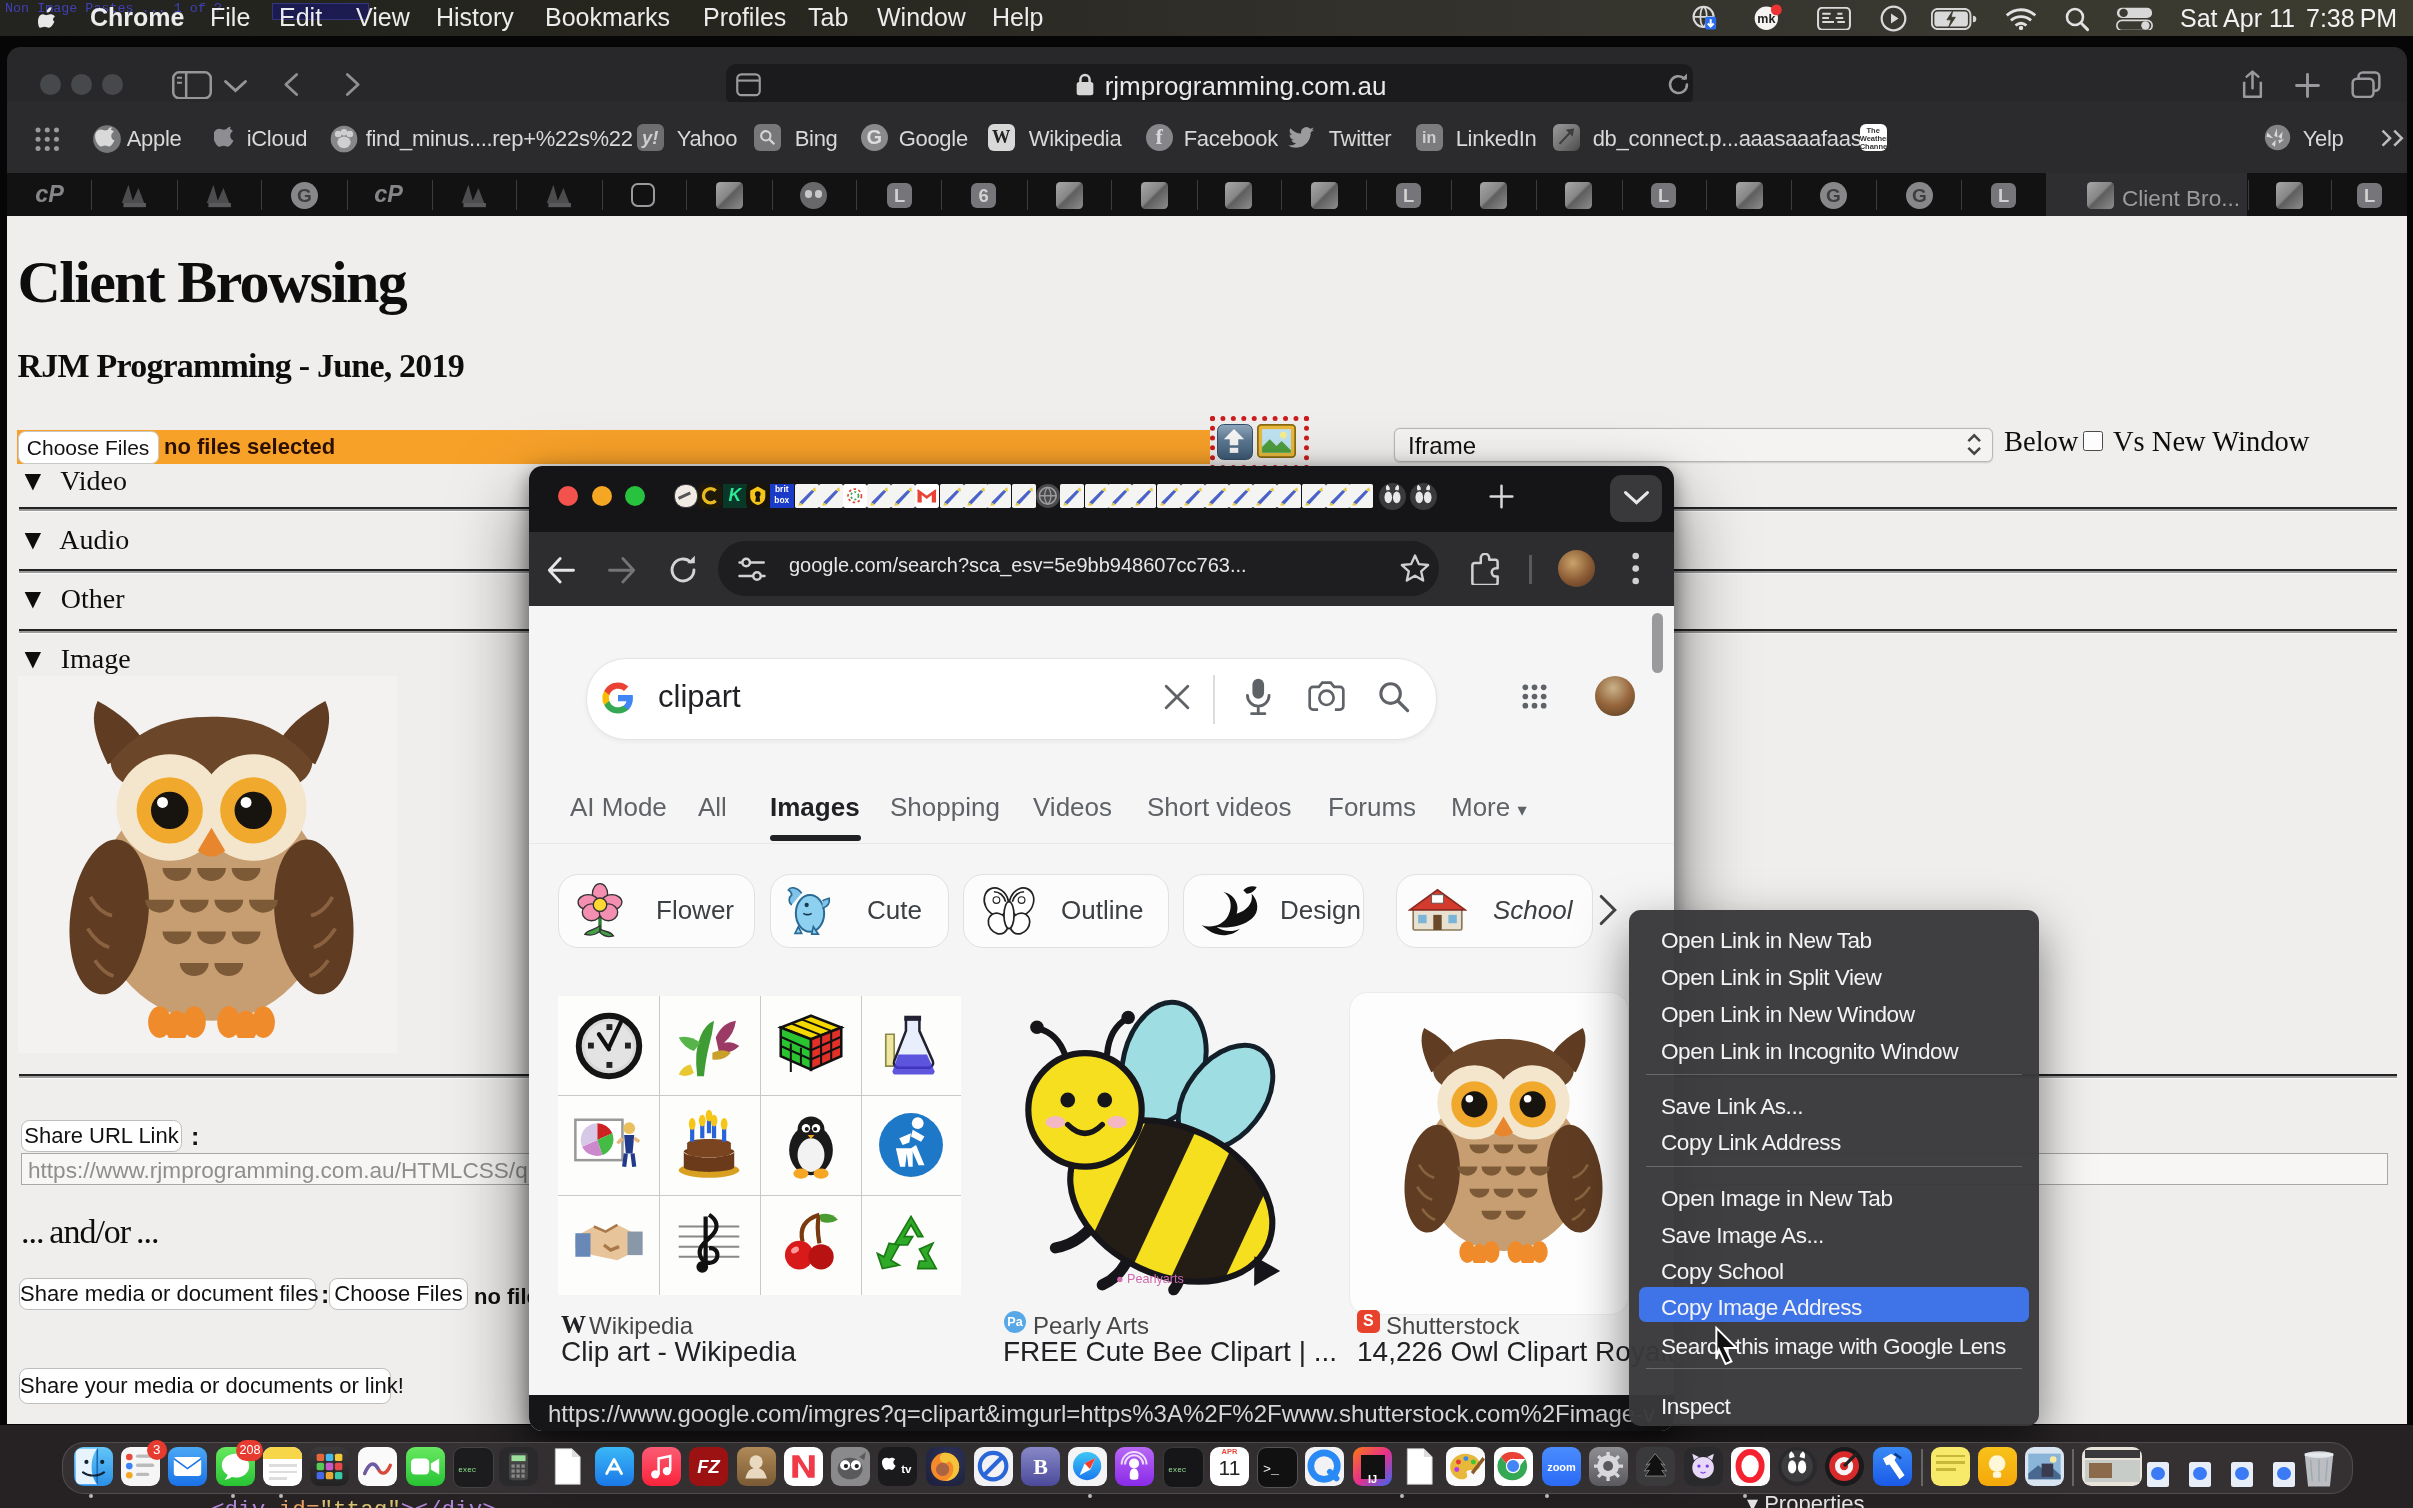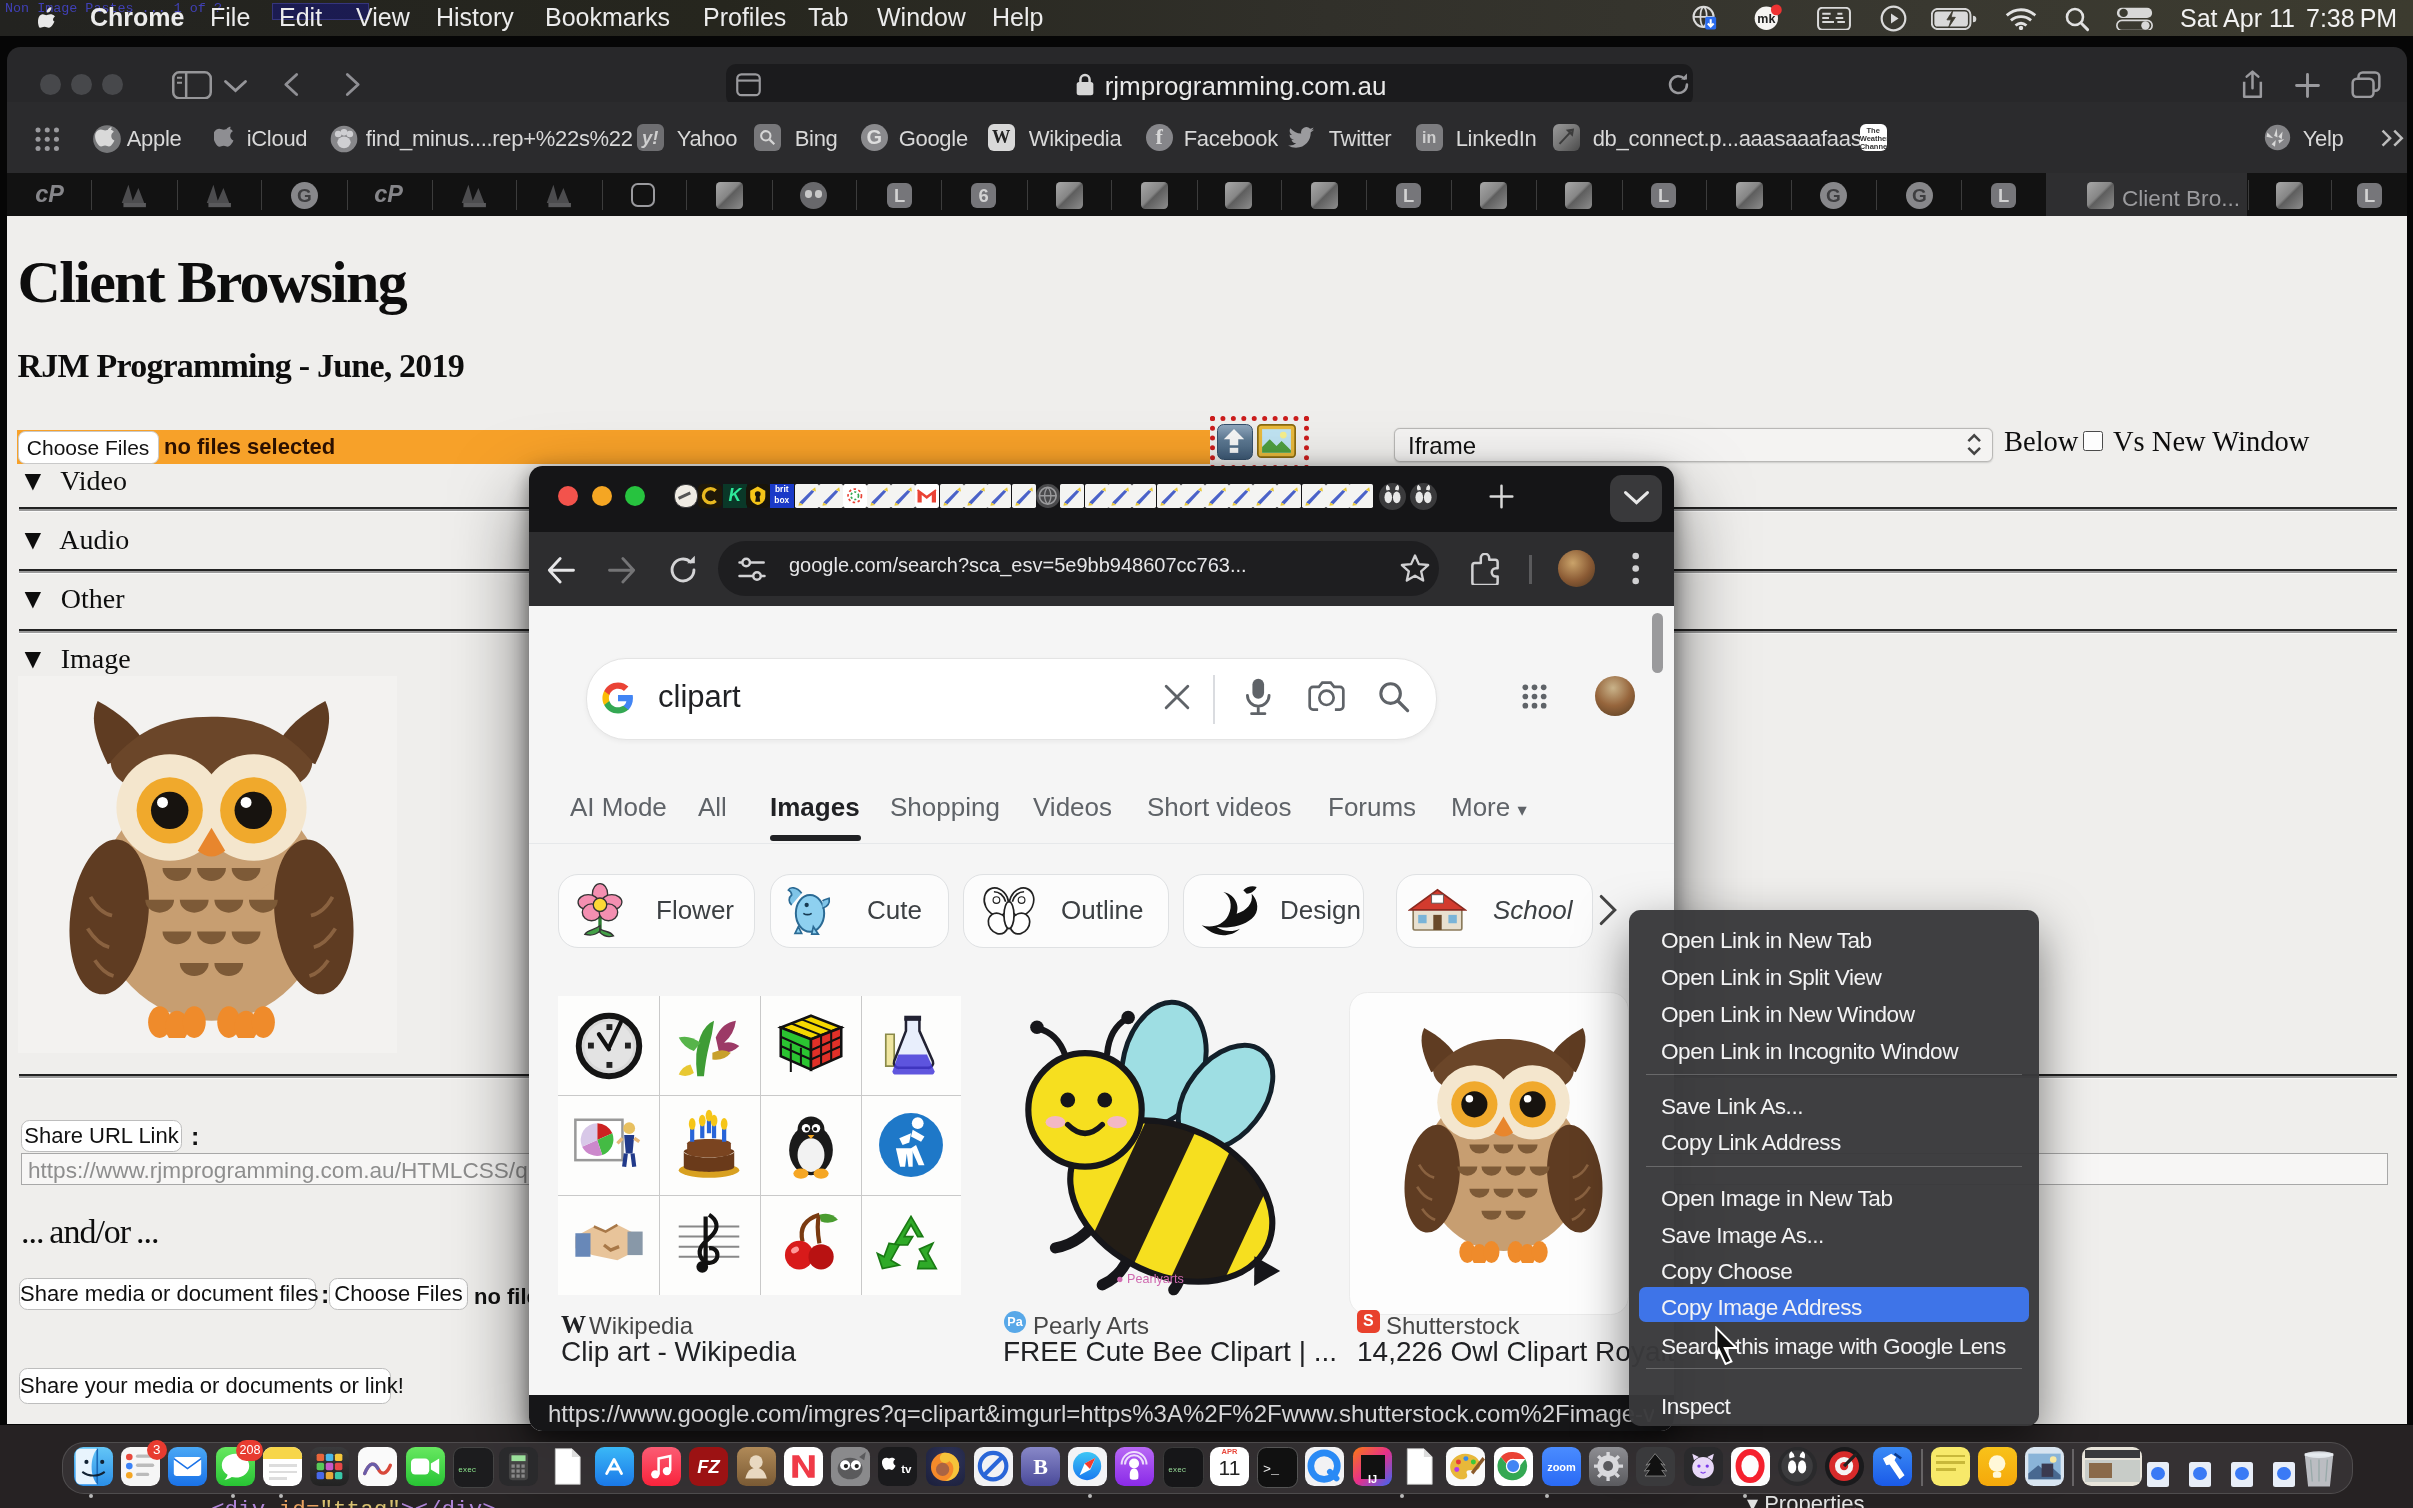--- a/index.html
+++ b/index.html
@@ -872,21 +872,21 @@
     <div class="it" style="top:18.4px;">Open Link in New Tab</div>
     <div class="it" style="top:55px;">Open Link in Split View</div>
     <div class="it" style="top:92px;">Open Link in New Window</div>
     <div class="it" style="top:129px;">Open Link in Incognito Window</div>
     <div class="sep" style="top:164px;"></div>
     <div class="it" style="top:184px;">Save Link As...</div>
     <div class="it" style="top:220px;">Copy Link Address</div>
     <div class="sep" style="top:256px;"></div>
     <div class="it" style="top:276px;">Open Image in New Tab</div>
     <div class="it" style="top:313px;">Save Image As...</div>
-    <div class="it" style="top:349px;">Copy Choose</div>
+    <div class="it" style="top:349px;">Copy School</div>
     <div class="abs" style="left:10px;top:377px;width:390px;height:35px;border-radius:6.7px;background:#3e74e8;"></div>
     <div class="it" style="top:385px;">Copy Image Address</div>
     <div class="it" style="top:424px;">Search this image with Google Lens</div>
     <div class="sep" style="top:458px;"></div>
     <div class="it" style="top:484px;">Inspect</div>
     <svg class="abs" style="left:84px;top:416px;" width="28.5" height="39" viewBox="0 0 34 46">
         <path d="M4 2l24 24H14l8 16-7 3-8-17-3 11z" fill="#111" stroke="#fff" stroke-width="2.4"></path>
       </svg>
   </div>
 

